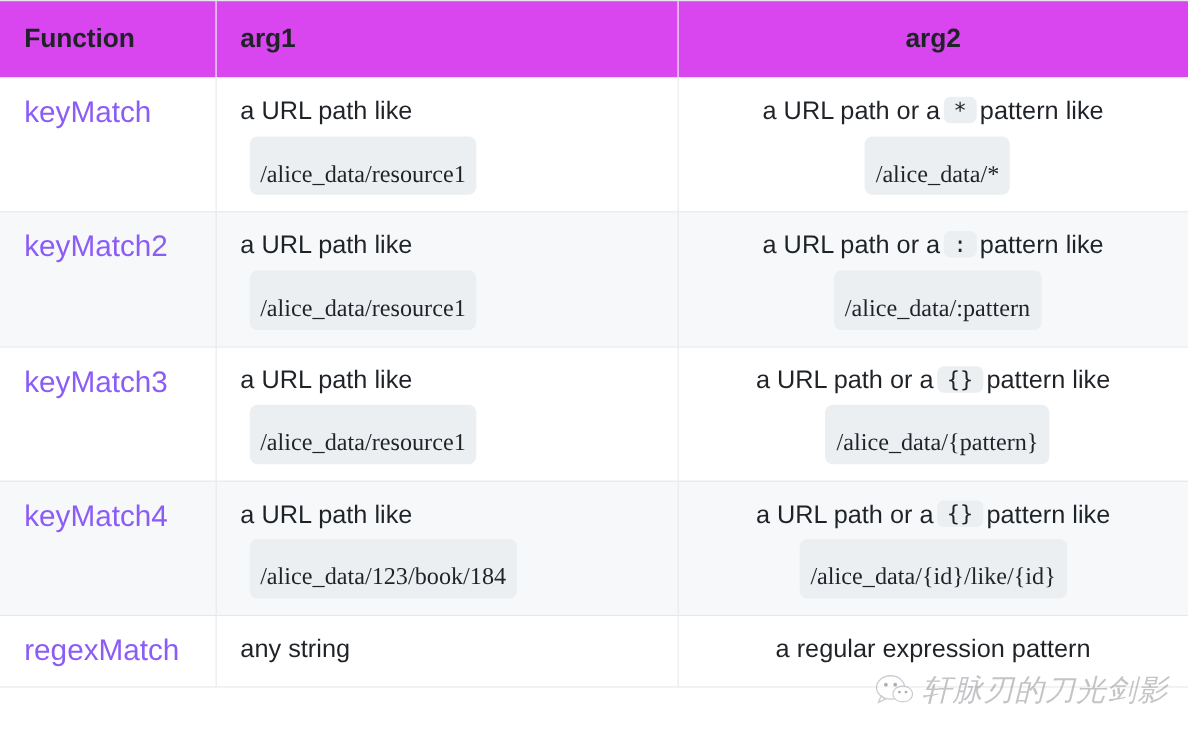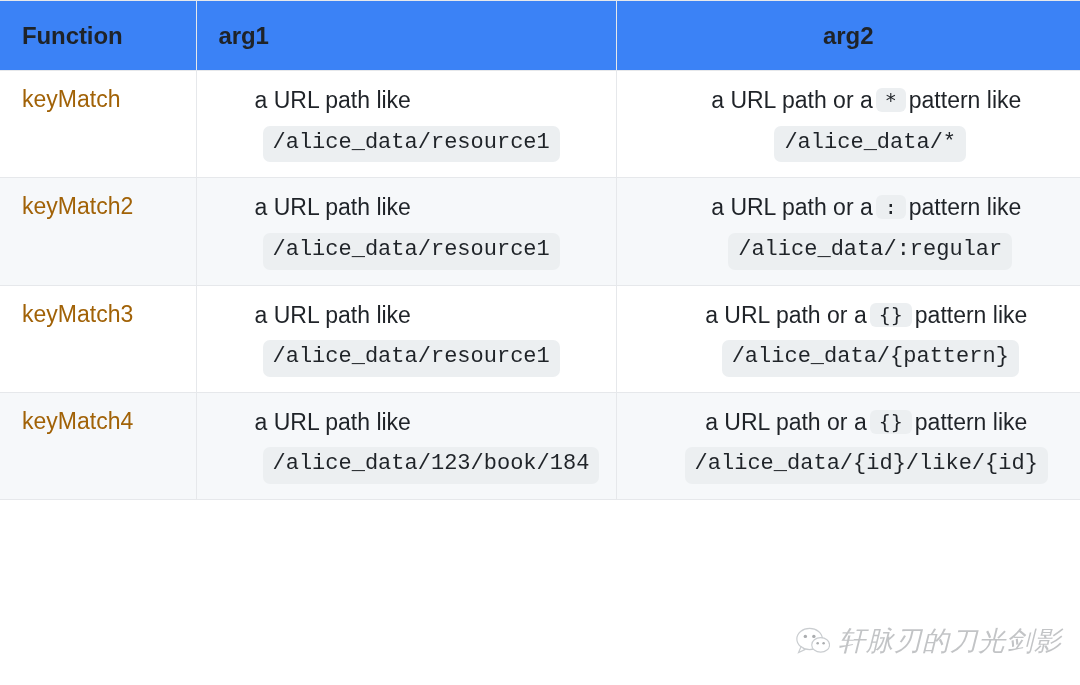--- a/index.html
+++ b/index.html
@@ -47,49 +47,48 @@
   table.fn-table td:first-child {
     border-left: none;
   }
   table.fn-table th:last-child,
   table.fn-table td:last-child {
     border-right: none;
     text-align: center;
   }
 
   table.fn-table thead th {
-    background: #3b82f6;
+    background: #d946ef;
     font-size: 24px;
     font-weight: 700;
     line-height: 1.25;
     letter-spacing: -0.1px;
     color: #1f2328;
     height: 70px;
     padding-top: 16px;
     padding-bottom: 16px;
     text-align: left;
     vertical-align: middle;
   }
 
   table.fn-table tbody tr.odd  td { background: #ffffff; }
   table.fn-table tbody tr.even td { background: #f6f8fa; }
 
   .fn-name {
-    font-size: 23px;
+    font-size: 27px;
     font-weight: 400;
     line-height: 1.35;
-    color: #a16207;
+    color: #8b5cf6;
     white-space: nowrap;
   }
 
   .cell-text {
     font-size: 23px;
     line-height: 1.42;
     color: #1f2328;
-    margin-left: 36px;
   }
 
   .cell-text .line1 {
     display: block;
     white-space: nowrap;
   }
 
   
   code.chip {
     font-family: "DejaVu Sans Mono", "Liberation Mono", monospace;
@@ -104,36 +103,36 @@
     color: #1f2328;
   }
 
   
   .code-line {
     display: block;
     margin-top: 7px;
     white-space: nowrap;
   }
   code.block {
-    font-family: Liberation Mono, monospace;
+    font-family: Liberation Serif, serif;
     background: #eceff1;
     border-radius: 7px;
-    padding: 3px 10px 5px 10px;
+    padding: 20px 10px 5px 10px;
     font-size: 22px;
     line-height: 1.3;
     color: #1f2328;
     display: inline-block;
   }
   .code-line.indent { padding-left: 8px; }
 
   
   .watermark {
     position: absolute;
     right: 18px;
-    bottom: 26px;
+    bottom: 40px;
     display: flex;
     align-items: center;
     gap: 8px;
     opacity: 0.52;
     pointer-events: none;
     user-select: none;
   }
   .watermark .wm-text {
     font-family: "DejaVu Sans", sans-serif;
     font-size: 27px;
@@ -194,21 +193,21 @@
         </td>
         <td>
           <div class="cell-text">
             <span class="line1">a URL path like</span>
             <span class="code-line indent"><code class="block">/alice_data/resource1</code></span>
           </div>
         </td>
         <td>
           <div class="cell-text">
             <span class="line1"><span>a URL path or a</span><code class="chip">:</code><span>pattern like</span></span>
-            <span class="code-line indent"><code class="block">/alice_data/:regular</code></span>
+            <span class="code-line indent"><code class="block">/alice_data/:pattern</code></span>
           </div>
         </td>
       </tr>
 
       <tr class="odd">
         <td>
           <span class="fn-name">keyMatch3</span>
         </td>
         <td>
           <div class="cell-text">
@@ -235,20 +234,35 @@
           </div>
         </td>
         <td>
           <div class="cell-text">
             <span class="line1"><span>a URL path or a</span><code class="chip">{}</code><span>pattern like</span></span>
             <span class="code-line"><code class="block">/alice_data/{id}/like/{id}</code></span>
           </div>
         </td>
       </tr>
 
+      <tr class="odd">
+        <td>
+          <span class="fn-name">regexMatch</span>
+        </td>
+        <td>
+          <div class="cell-text">
+            <span class="line1">any string</span>
+          </div>
+        </td>
+        <td>
+          <div class="cell-text">
+            <span class="line1">a regular expression pattern</span>
+          </div>
+        </td>
+      </tr>
 
 
     </tbody>
   </table>
 
   <div class="watermark">
     <span class="wechat-badge">
       <svg viewBox="0 0 40 34" width="34" height="29" aria-hidden="true">
         <ellipse cx="16" cy="14" rx="15" ry="12.5" fill="#ffffff" stroke="#9aa0a6" stroke-width="1.4"></ellipse>
         <path d="M6 23 L3 30 L10.5 26.5 Z" fill="#ffffff" stroke="#9aa0a6" stroke-width="1.4"></path>

